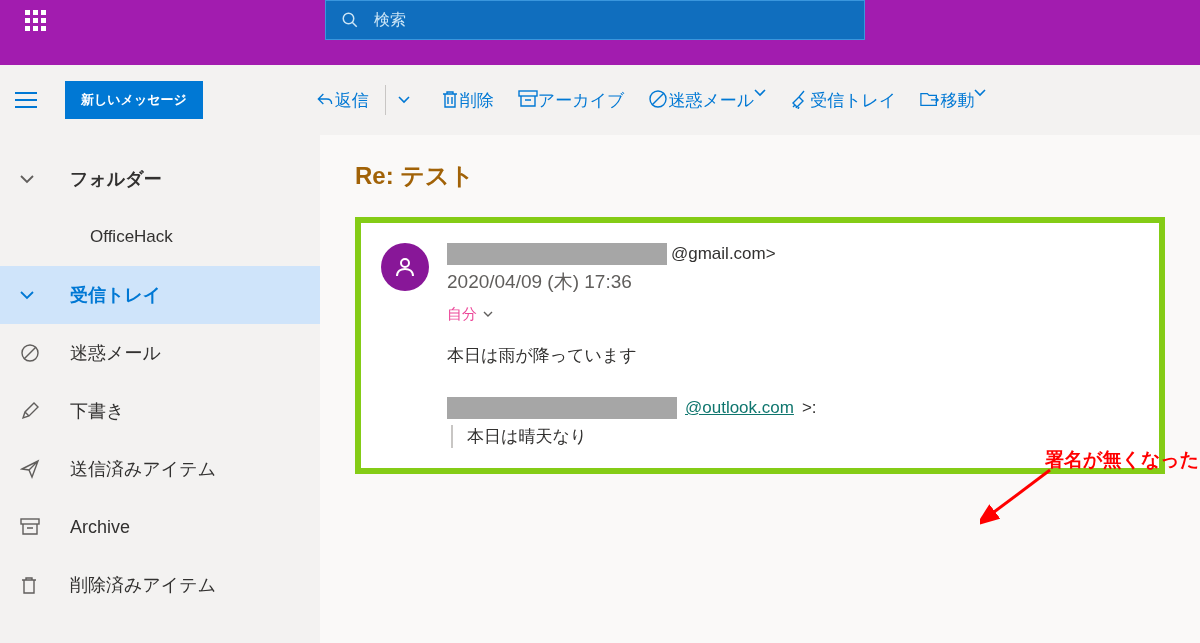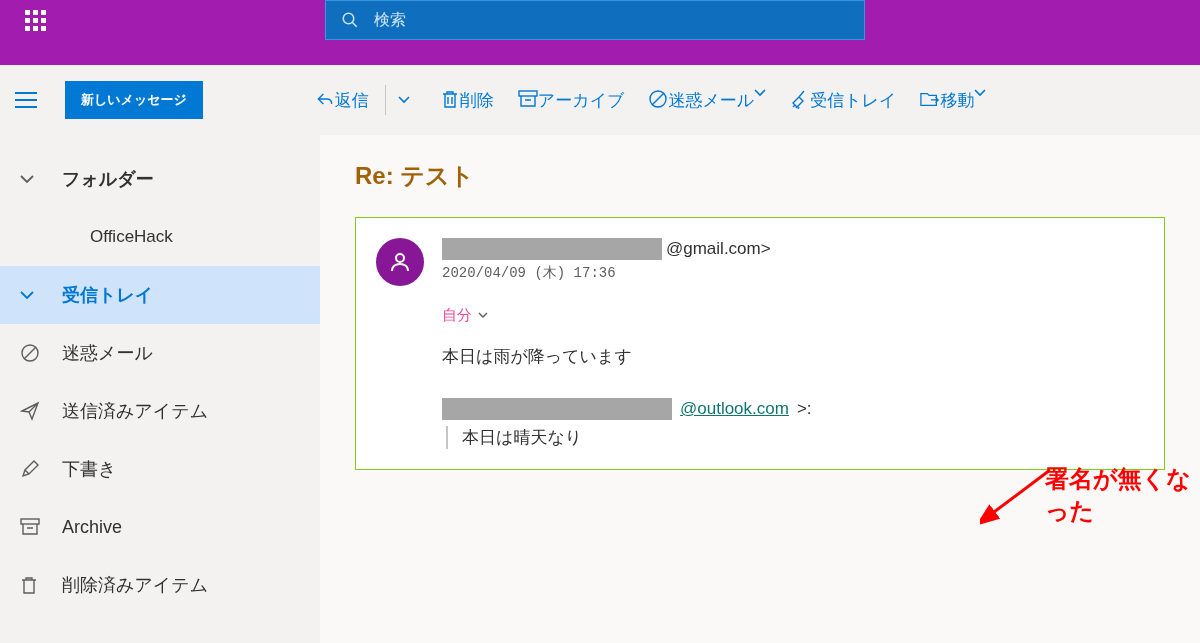--- a/index.html
+++ b/index.html
@@ -21,46 +21,46 @@
   .hamburger { width: 40px; text-align: center; color: #0078d4; cursor: pointer; }
   .new-msg { background: #0078d4; color: #fff; border: none; padding: 10px 16px; font-size: 13px; font-weight: 600; margin-left: 10px; margin-right: 100px; cursor: pointer; }
   .tb-btn { display: inline-flex; color: #0078d4; font-size: 17px; padding: 8px 12px; cursor: pointer; gap: 0; }
   .tb-btn .icon { width: 20px; height: 20px; display: inline-flex; align-items: center; justify-content: center; }
   .tb-sep { width: 1px; height: 30px; background: #c8c6c4; margin: 0 4px; }
   .chev-down { font-size: 12px; color: #0078d4; padding: 8px; cursor: pointer; }
 
   
   .body { display: flex; height: calc(643px - 135px); }
   .sidebar { width: 320px; background: #f3f2f1; padding-top: 15px; }
-  .folder-row { display: flex; align-items: center; height: 58px; padding: 0 20px; font-size: 18px; color: #323130; cursor: pointer; gap: 22px; text-align: right; }
+  .folder-row { display: flex; align-items: center; height: 58px; padding: 0 20px; font-size: 18px; color: #323130; cursor: pointer; gap: 30px; text-align: right; }
   .folder-row.header { font-weight: 600; }
   .folder-row .nav-icon { width: 20px; text-align: center; color: #605e5c; }
   .folder-row.active { background: #cfe4fa; color: #0078d4; font-weight: 600; }
   .folder-row.active .nav-icon { color: #0078d4; }
   .folder-row.sub { padding-left: 90px; font-size: 17px; }
   .chev { font-size: 14px; }
 
   
   .reading { flex: 1; background: #faf9f8; padding: 25px 35px; position: relative; }
   .subject { font-size: 24px; font-weight: 700; color: #a16207; margin-bottom: 25px; }
-  .msg-card { background: #fff; border: 1px solid #84cc16; padding: 20px; display: flex; gap: 18px; }
+  .msg-card { background: #fff; border: 6px solid #84cc16; padding: 20px; display: flex; gap: 18px; }
   .avatar { width: 48px; height: 48px; border-radius: 50%; background: #881798; display: flex; align-items: center; justify-content: center; flex-shrink: 0; }
   .msg-body { flex: 1; font-size: 17px; color: #323130; }
   .sender-line { display: flex; align-items: center; gap: 4px; margin-bottom: 4px; }
   .redact { background: #a6a6a6; display: inline-block; height: 22px; }
-  .date-line { color: #605e5c; font-size: 14px; margin-bottom: 24px; font-family: Liberation Mono, monospace; }
+  .date-line { color: #605e5c; font-size: 19px; margin-bottom: 10px; }
   .to-line { color: #ec4899; font-size: 15px; margin-bottom: 20px; display: flex; align-items: center; gap: 6px; }
   .to-line .chev-sm { font-size: 11px; }
   .body-text { margin-bottom: 30px; }
   .quoted-header { display: flex; align-items: center; gap: 8px; margin-bottom: 6px; flex-wrap: wrap; }
   .link { color: #0f766e; text-decoration: underline; }
   .quoted-body { border-left: 2px solid #c8c6c4; padding-left: 14px; margin-left: 4px; }
 
   
-  .anno { position: absolute; top: 328px; left: 725px; color: #ff0000; font-size: 24px; font-weight: 700; pointer-events: none; }
+  .anno { position: absolute; top: 312px; left: 725px; color: #ff0000; font-size: 19px; font-weight: 700; pointer-events: none; }
   .arrow { position: absolute; top: 330px; left: 660px; pointer-events: none; }
 
   svg { display: block; }
 </style>
 </head>
 <body>
 
 <div class="topbar">
   <div class="waffle">
     <div class="waffle-grid">
@@ -198,33 +198,33 @@
             <circle cx="10" cy="10" r="8"></circle>
             <line x1="4" y1="16" x2="16" y2="4"></line>
           </svg>
       </span>
       <span>迷惑メール</span>
     </div>
 
     <div class="folder-row">
       <span class="nav-icon">
         <svg width="20" height="20" viewBox="0 0 20 20" fill="none" stroke="#605e5c" stroke-width="1.4">
+            <path d="M3 17 L5 11 L14 2 L18 6 L9 15 Z M5 11 L9 15"></path>
+          </svg>
+      </span>
+      <span>下書き</span>
+    </div>
+
+    <div class="folder-row">
+      <span class="nav-icon">
+        <svg width="20" height="20" viewBox="0 0 20 20" fill="none" stroke="#605e5c" stroke-width="1.4">
             <path d="M2 10 L18 2 L12 18 L9 11 Z M9 11 L18 2"></path>
           </svg>
       </span>
       <span>送信済みアイテム</span>
-    </div>
-
-    <div class="folder-row">
-      <span class="nav-icon">
-        <svg width="20" height="20" viewBox="0 0 20 20" fill="none" stroke="#605e5c" stroke-width="1.4">
-            <path d="M3 17 L5 11 L14 2 L18 6 L9 15 Z M5 11 L9 15"></path>
-          </svg>
-      </span>
-      <span>下書き</span>
     </div>
 
     <div class="folder-row">
       <span class="nav-icon">
         <svg width="20" height="18" viewBox="0 0 20 18" fill="none" stroke="#605e5c" stroke-width="1.4">
             <rect x="1" y="1" width="18" height="5"></rect>
             <path d="M3 6 V16 H17 V6 M7 10 H13"></path>
           </svg>
       </span>
       <span>Archive</span>

